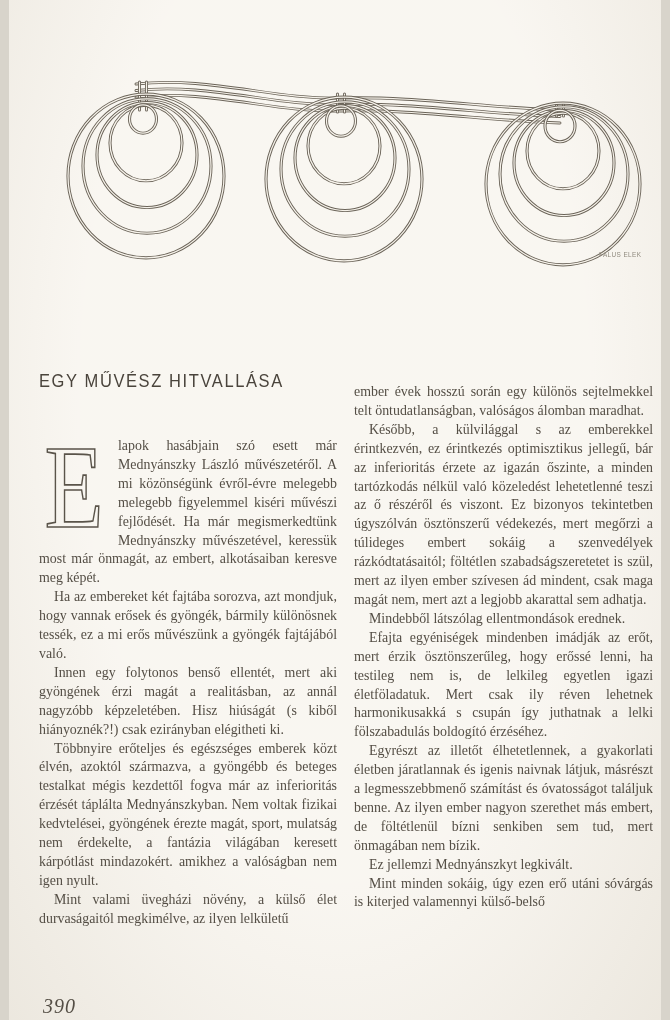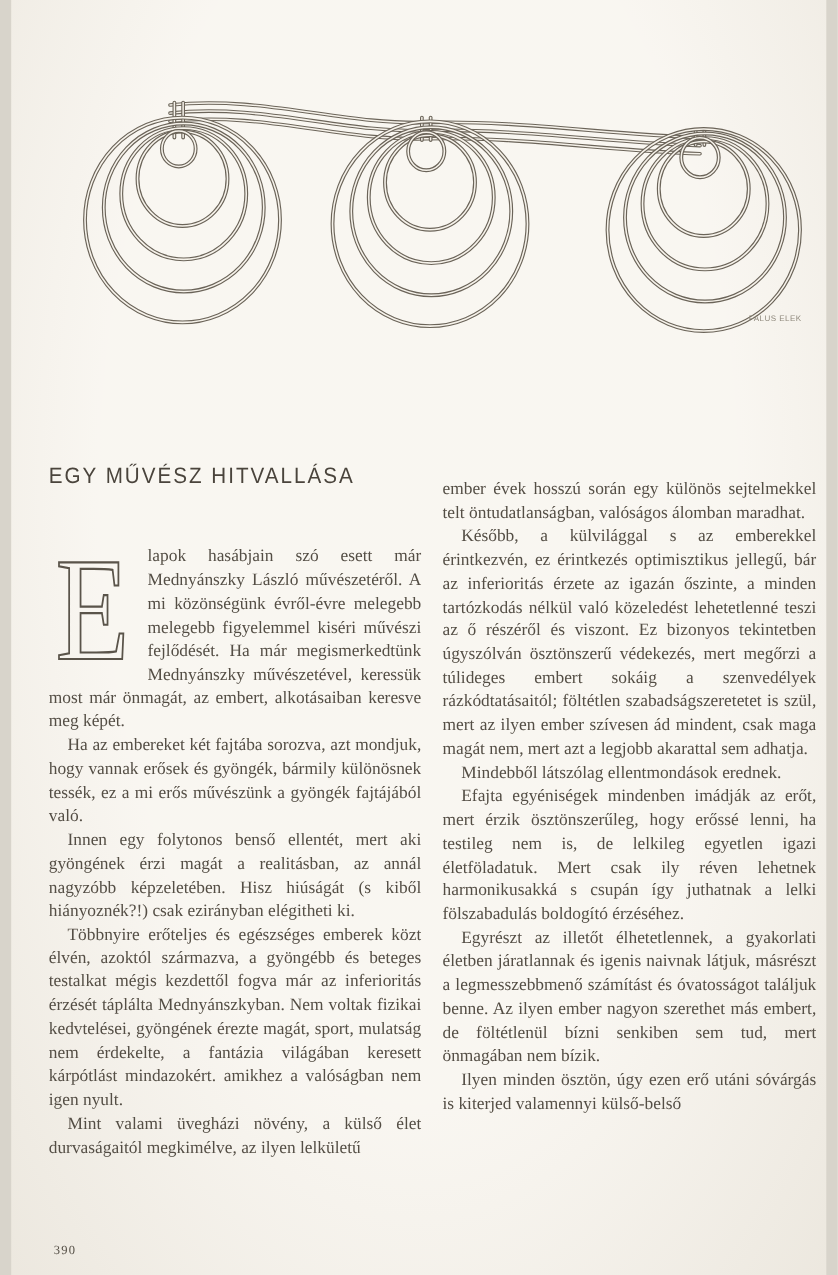--- a/index.html
+++ b/index.html
@@ -30,21 +30,21 @@
   .col-left{top:437px;left:30px;width:298px;height:576px;}
   .col-right{top:383px;left:345px;width:299px;height:633px;}
   .para{margin:0;text-indent:15px;}
   .para.noindent{text-indent:0;}
   .dropcap{
     float:left;width:70px;height:96px;
     margin:3px 9px 0 0;
   }
   .page-number{
     position:absolute;top:995px;left:34px;
-    font-size:10px;letter-spacing:1px;color:#544e45;
+    font-size:20px;letter-spacing:1px;color:#544e45;font-style:italic;
   }
 </style>
 </head>
 <body>
 
 <div class="page">
 
   <svg class="ornament" width="670" height="290" viewBox="0 0 670 290" aria-hidden="true">
 
     <path d="M 127 84 C 200 76 265 100 332 98 C 405 96 480 108 551 110" fill="none" stroke="#6b6459" stroke-width="2.9" stroke-linecap="round"></path>
@@ -117,19 +117,20 @@
       </div>
   </div>
 
   <div class="col col-right">
     <div>
         <p class="para noindent">ember évek hosszú során egy különös sejtelmekkel telt öntudatlanságban, valóságos álomban maradhat.</p>
         <p class="para">Később, a külvilággal s az emberekkel érintkezvén, ez érintkezés optimisztikus jellegű, bár az inferioritás érzete az igazán őszinte, a minden tartózkodás nélkül való közeledést lehetetlenné teszi az ő részéről és viszont. Ez bizonyos tekintetben úgyszólván ösztönszerű védekezés, mert megőrzi a túlideges embert sokáig a szenvedélyek rázkódtatásaitól; föltétlen szabadságszeretetet is szül, mert az ilyen ember szívesen ád mindent, csak maga magát nem, mert azt a legjobb akarattal sem adhatja.</p>
         <p class="para">Mindebből látszólag ellentmondások erednek.</p>
         <p class="para">Efajta egyéniségek mindenben imádják az erőt, mert érzik ösztönszerűleg, hogy erőssé lenni, ha testileg nem is, de lelkileg egyetlen igazi életföladatuk. Mert csak ily réven lehetnek harmonikusakká s csupán így juthatnak a lelki fölszabadulás boldogító érzéséhez.</p>
         <p class="para">Egyrészt az illetőt élhetetlennek, a gyakorlati életben járatlannak és igenis naivnak látjuk, másrészt a legmesszebbmenő számítást és óvatosságot találjuk benne. Az ilyen ember nagyon szerethet más embert, de föltétlenül bízni senkiben sem tud, mert önmagában nem bízik.</p>
-        <p class="para">Ilyen minden ösztön, úgy ezen erő utáni sóvárgás is kiterjed valamennyi külső-belső</p>
+        <p class="para">Ez jellemzi Mednyánszkyt legkivált.</p>
+        <p class="para">Mint minden sokáig, úgy ezen erő utáni sóvárgás is kiterjed valamennyi külső-belső</p>
       </div>
   </div>
 
   <div class="page-number">390</div>
 
 </div>
 
 </body></html>

